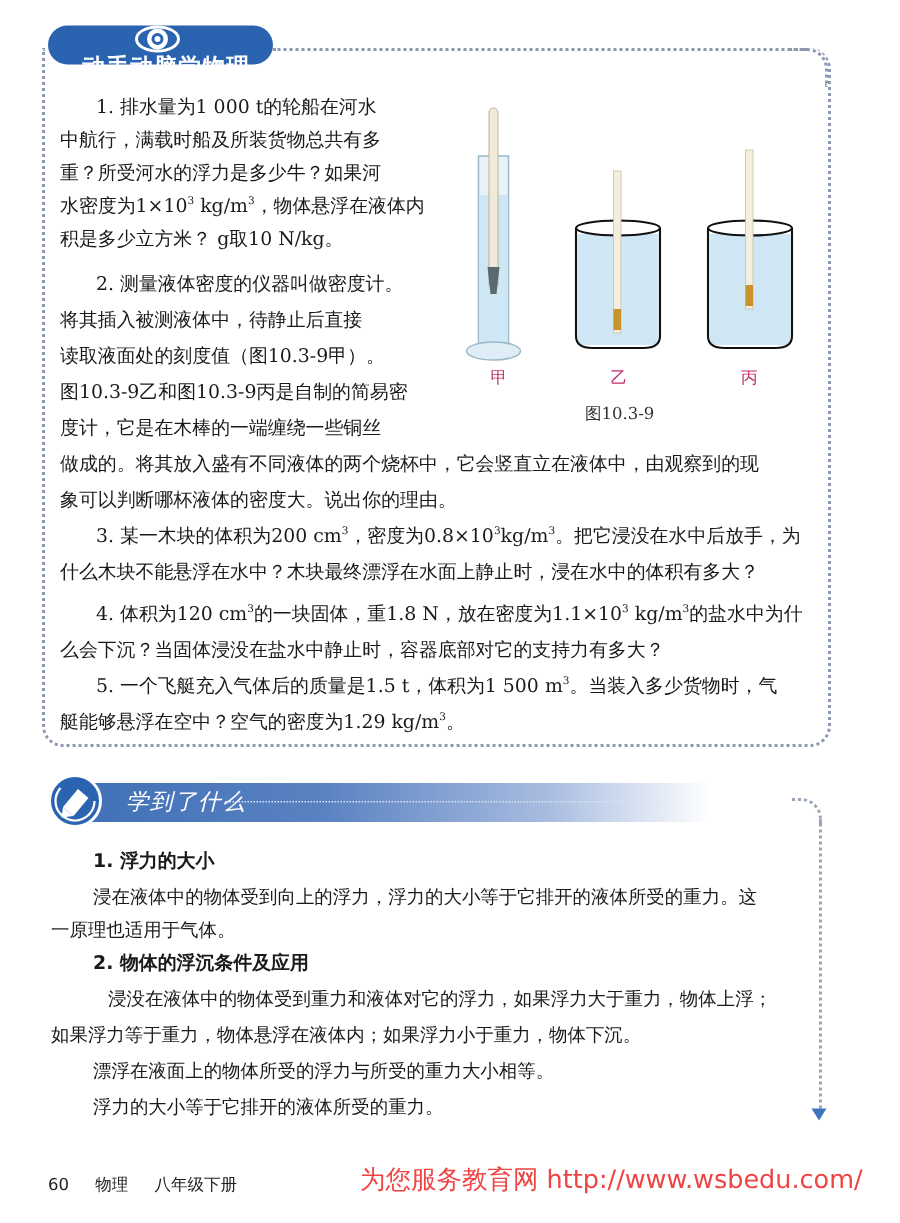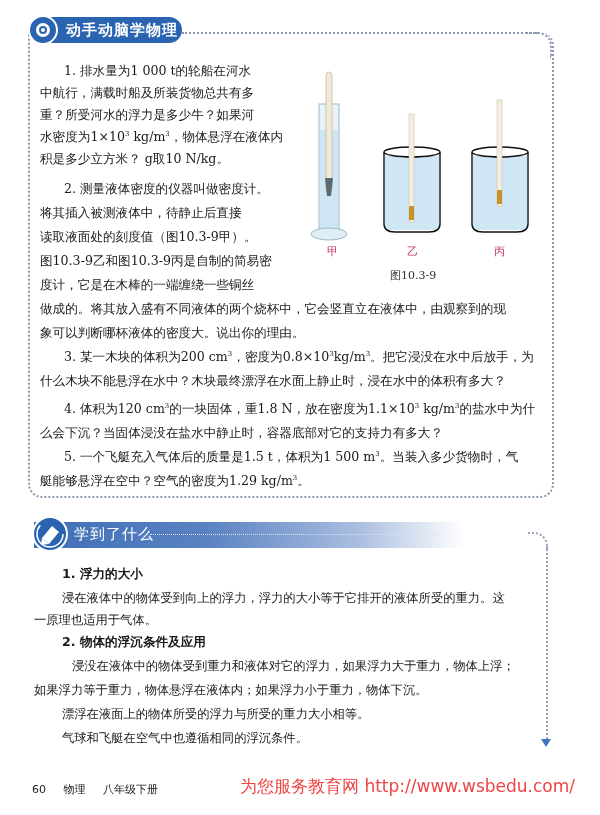--- a/index.html
+++ b/index.html
@@ -9,39 +9,39 @@
 
   
   .box1 { left:28px; top:32px; width:522px; height:464px;
           border:2px dotted #8d99b0; border-left:2px dotted #8d99b0;
           border-radius:0 14px 14px 14px; border-top:none; }
   .box1-top { left:182px; top:32px; width:356px; height:0; border-top:2px dotted #8d99b0; }
   .box1-corner { left:526px; top:32px; width:24px; height:24px; border-top:2px dotted #8d99b0;
                  border-right:2px dotted #8d99b0; border-radius:0 14px 0 0; }
 
   .banner1 { left:32px; top:17px; height:26px; width:150px; background:#2a63b0;
-             border-radius:13px 13px 13px 13px; display:flex; align-items:center; }
+             border-radius:13px 13px 13px 13px; display:flex; align-items:center;flex-direction:column; }
   .banner1 .circ { width:30px; height:30px; border-radius:50%; background:#2a63b0; margin-left:-4px;
                    display:flex; align-items:center; justify-content:center; border:2px solid #fff; box-sizing:border-box;}
   .banner1 .circ span { width:14px; height:14px; border-radius:50%; border:3px solid #fff; box-sizing:border-box;
                         display:flex; align-items:center; justify-content:center; }
   .banner1 .circ span i { width:4px; height:4px; background:#fff; border-radius:50%; display:block; }
   .banner1 .title { color:#fff; font-family:"DejaVu Sans", sans-serif; font-size:15px; font-weight:bold;
                     margin-left:8px; letter-spacing:1px; }
 
   .p { position:absolute; font-size:12.6px; line-height:22px; white-space:nowrap; }
   sup { font-size:7px; vertical-align:5px; line-height:0; }
 
   
   .fig-label { position:absolute; font-size:11px; color:#c02b6a; }
   .fig-cap { position:absolute; font-size:11px; color:#333; }
 
   
-  .banner2 { left:34px; top:522px; width:430px; height:26px;
-             background:linear-gradient(90deg,#3e6fb6 0%,#5a82c2 40%,#a9bde0 75%,#ffffff 100%); }
+  .banner2 { left:44px; top:522px; width:430px; height:26px;
+             background:linear-gradient(90deg,#3e6fb6 0%,#5a82c2 40%,#a9bde0 75%,#ffffff 100%);font-style:italic; }
   .banner2-dots { left:150px; top:534px; width:290px; border-top:1px dotted #d8e2f2; }
   .icon2 { left:32px; top:516px; width:36px; height:36px; border-radius:50%; background:#2a63b0;
            border:2px solid #fff; box-sizing:border-box; }
   .banner2 .title2 { position:absolute; left:40px; top:3px; color:#fff; font-family:"DejaVu Sans", sans-serif;
                      font-size:15px; letter-spacing:1px; }
   .box2-right { left:546px; top:546px; height:196px; border-left:2px dotted #9aa5ba; }
   .box2-curve { left:528px; top:532px; width:18px; height:16px; border-top:2px dotted #9aa5ba;
                 border-right:2px dotted #9aa5ba; border-radius:0 14px 0 0; }
   .arrow-down { left:541px; top:739px; width:0; height:0; border-left:5px solid transparent;
                 border-right:5px solid transparent; border-top:8px solid #3f73c0; }
@@ -138,20 +138,20 @@
 <div class="abs box2-right"></div>
 <div class="abs arrow-down"></div>
 
 <div class="h" style="left:62px;top:566px;">1. 浮力的大小</div>
 <div class="q" style="left:62px;top:588px;">浸在液体中的物体受到向上的浮力，浮力的大小等于它排开的液体所受的重力。这</div>
 <div class="q" style="left:34px;top:610px;">一原理也适用于气体。</div>
 <div class="h" style="left:62px;top:634px;">2. 物体的浮沉条件及应用</div>
 <div class="q" style="left:72px;top:656px;">浸没在液体中的物体受到重力和液体对它的浮力，如果浮力大于重力，物体上浮；</div>
 <div class="q" style="left:34px;top:680px;">如果浮力等于重力，物体悬浮在液体内；如果浮力小于重力，物体下沉。</div>
 <div class="q" style="left:62px;top:704px;">漂浮在液面上的物体所受的浮力与所受的重力大小相等。</div>
-<div class="q" style="left:62px;top:728px;">气球和飞艇在空气中也遵循相同的浮沉条件。</div>
+<div class="q" style="left:62px;top:728px;">浮力的大小等于它排开的液体所受的重力。</div>
 
 <div class="abs footer-left">
   <span>60</span>
   <span>物理</span>
   <span>八年级下册</span>
 </div>
 <div class="abs footer-wm">为您服务教育网 http://www.wsbedu.com/</div>
 
 </body></html>

